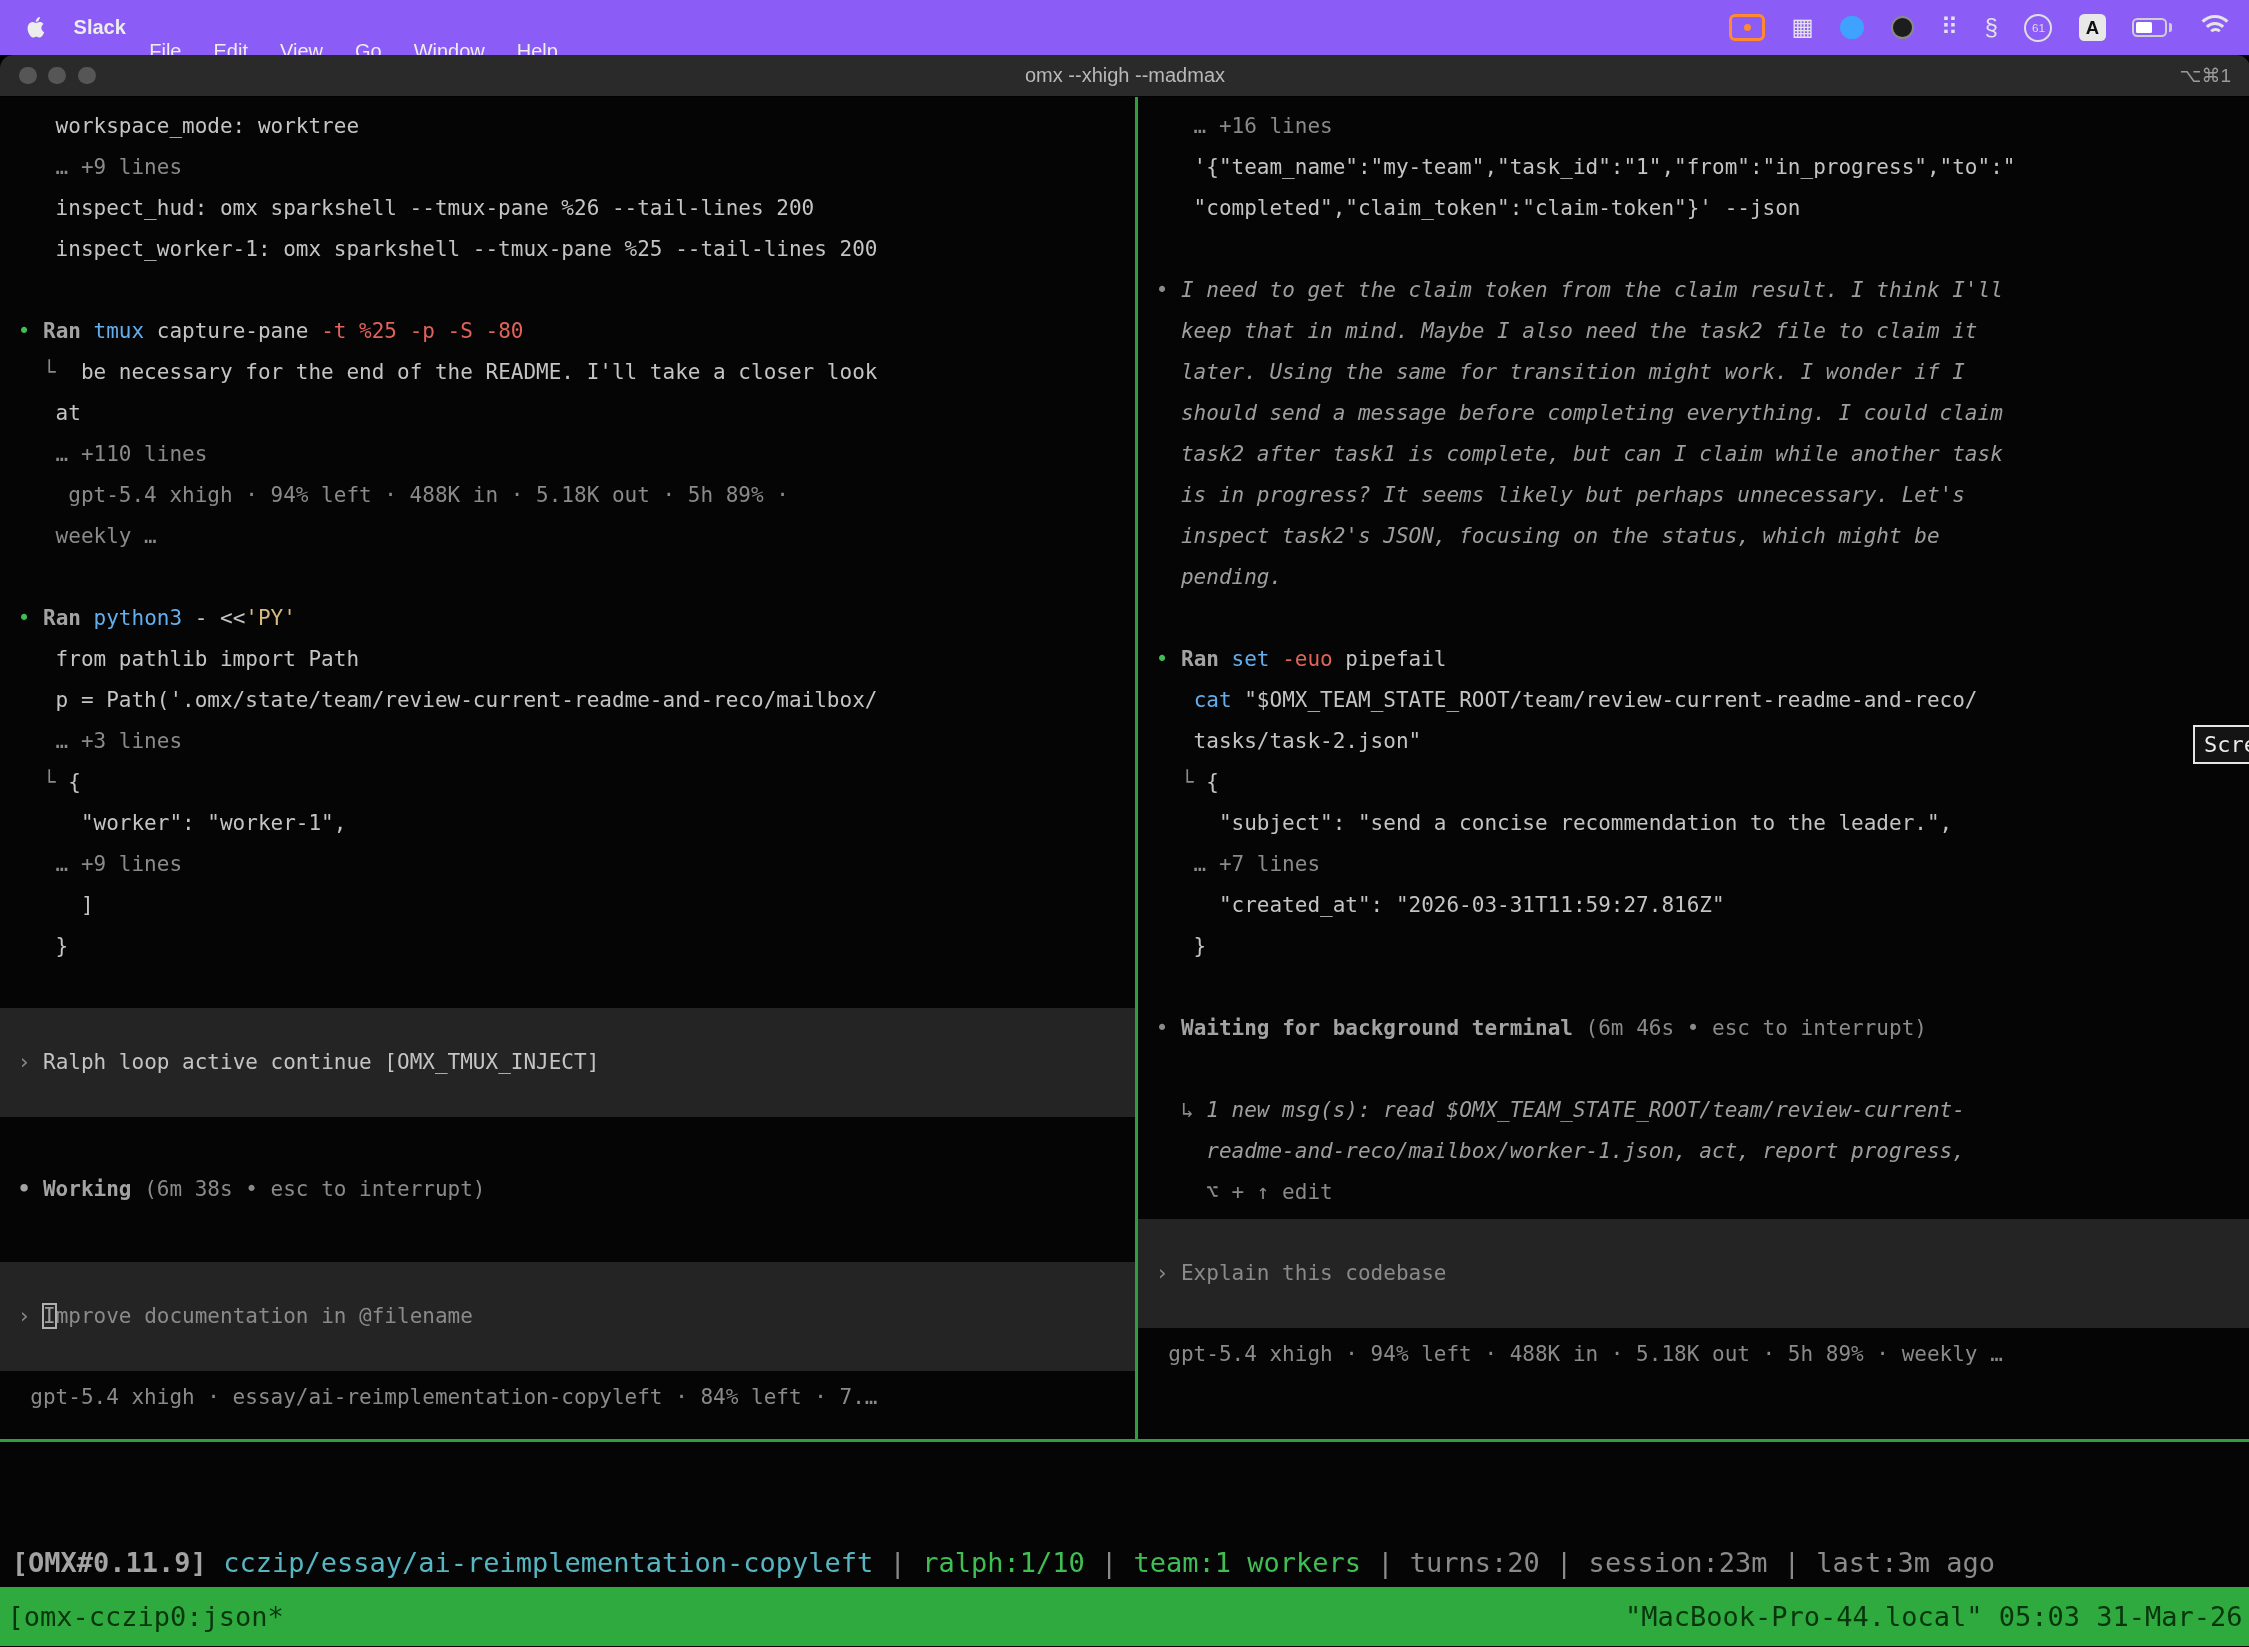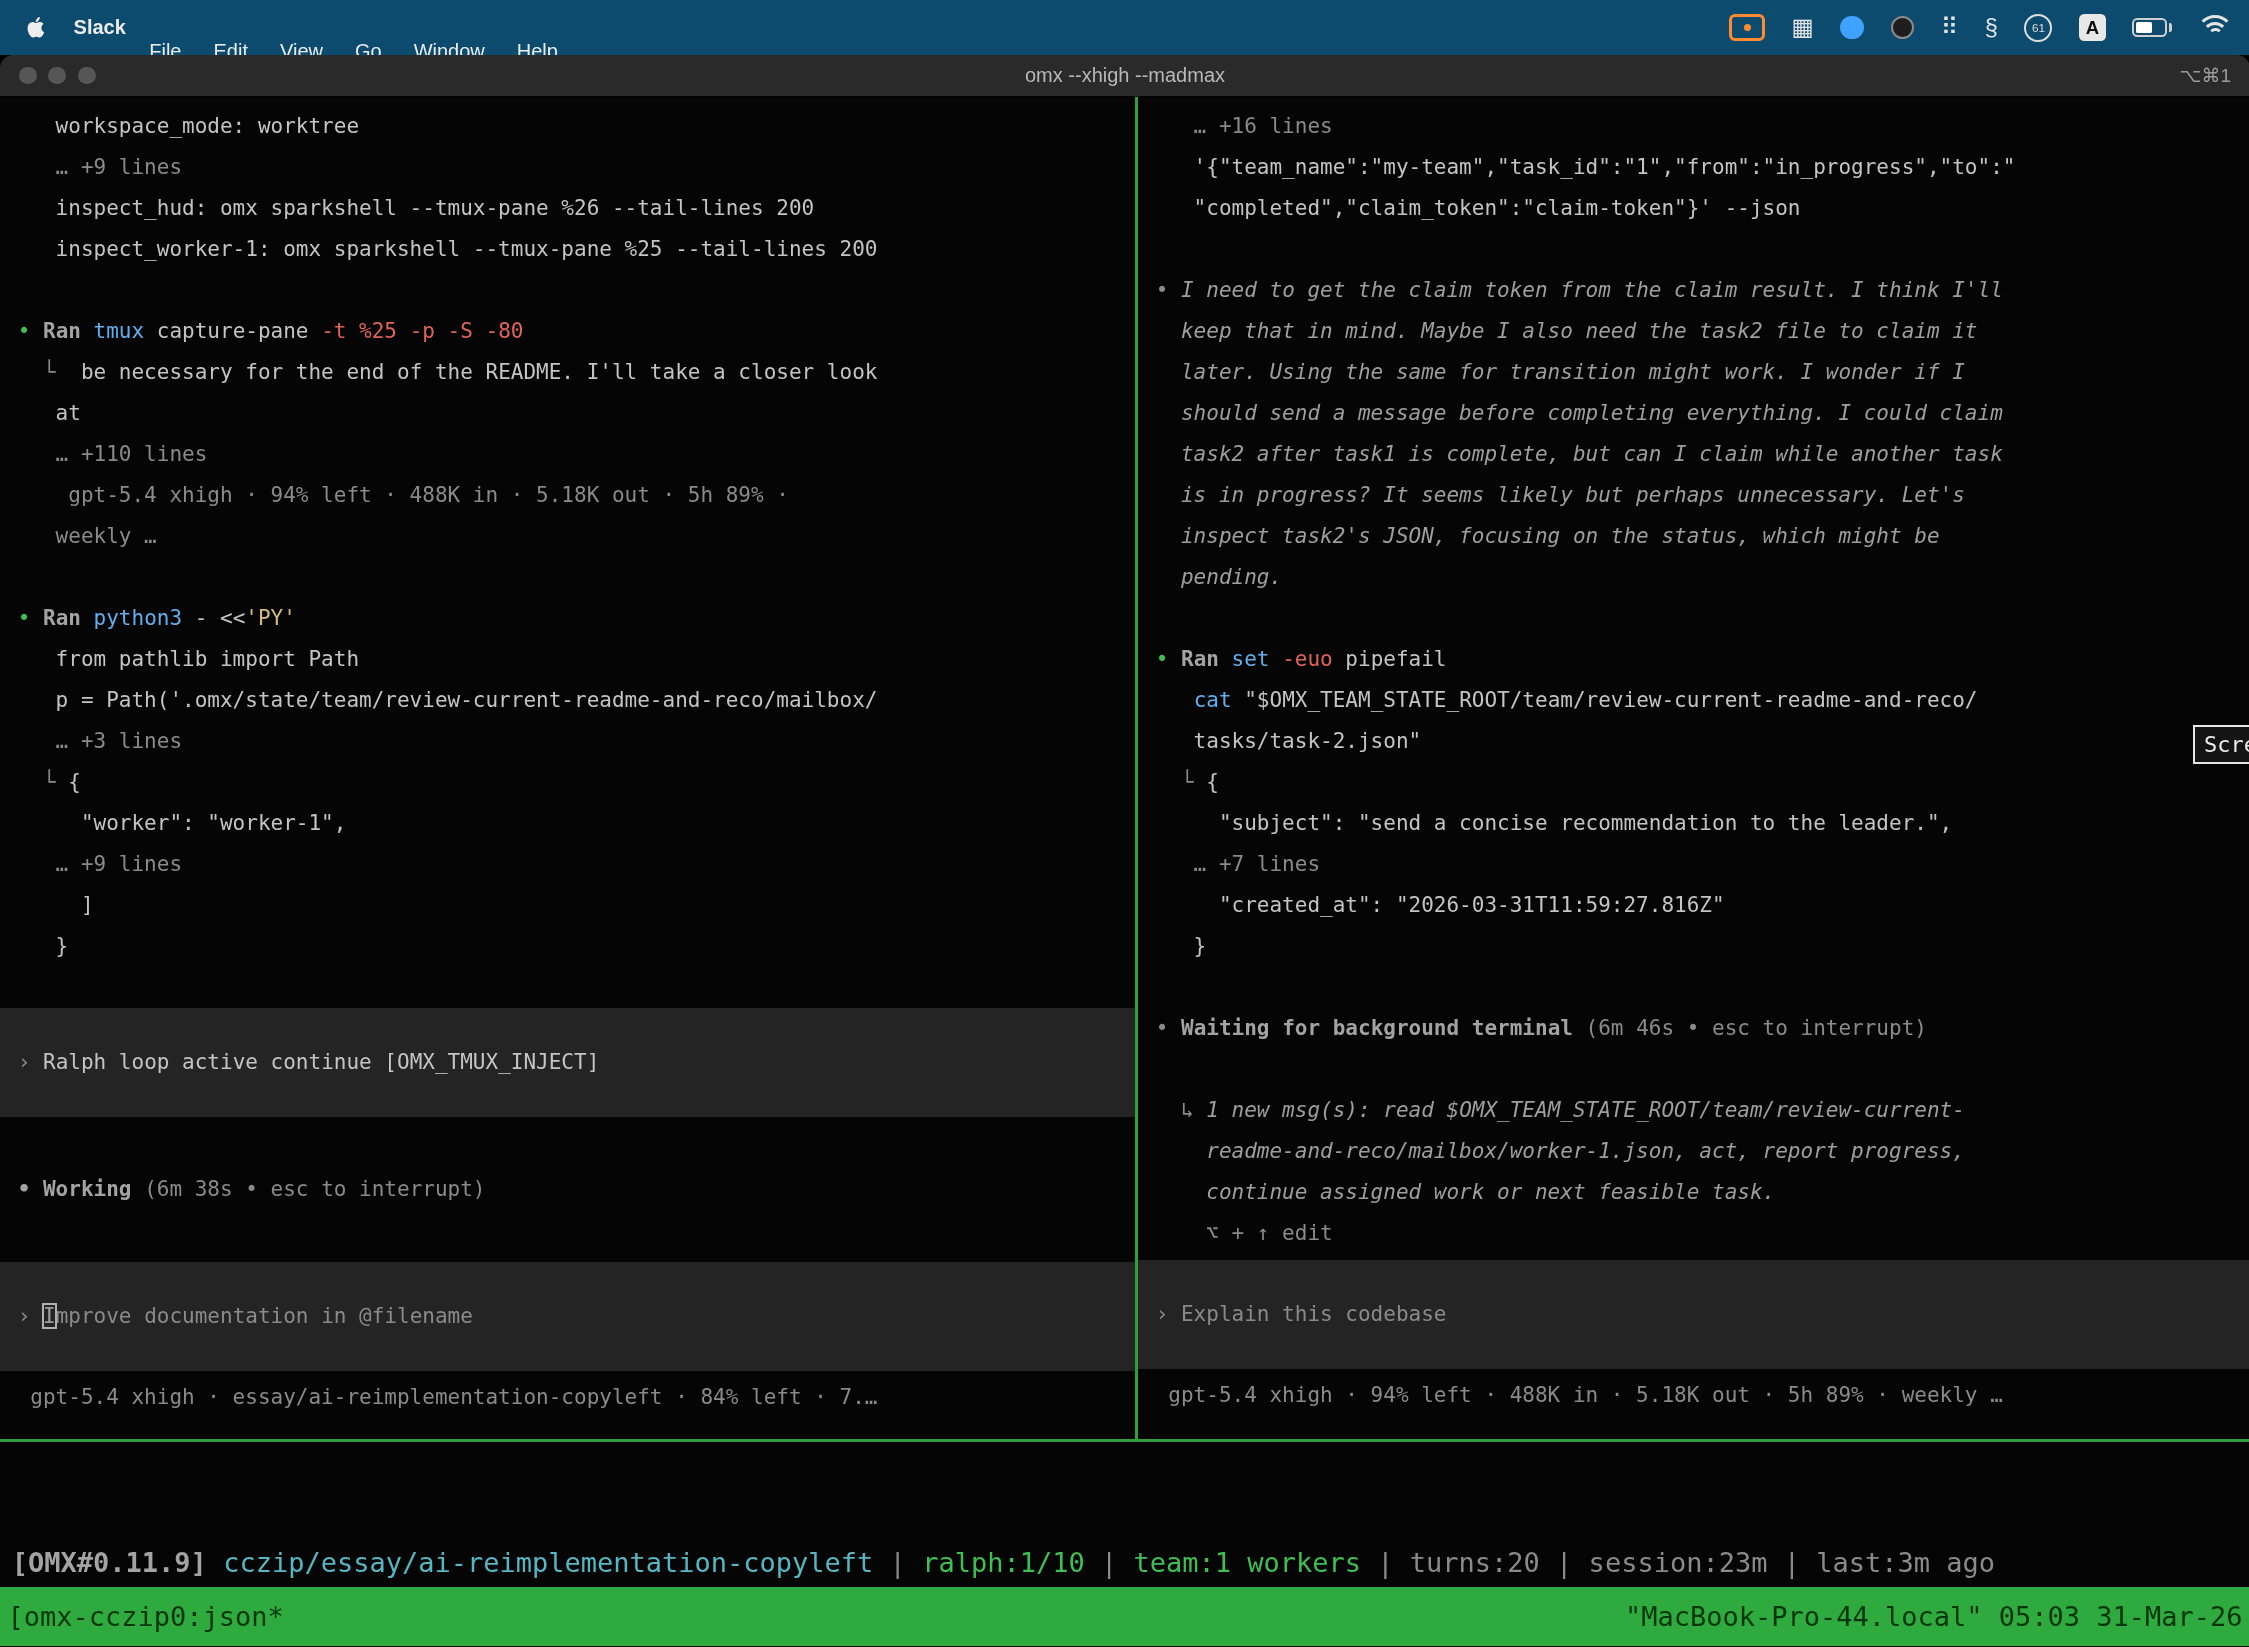--- a/index.html
+++ b/index.html
@@ -1,20 +1,20 @@
 <!DOCTYPE html>
 <html style="font-size:11.8px"><head>
 <meta charset="utf-8">
 <style>
   html,body{margin:0;padding:0;background:#000;}
   body{width:2250px;height:1648px;position:relative;overflow:hidden;
        font-family:"DejaVu Sans Mono",monospace;}
 
   
-  .menubar{position:absolute;top:0;left:0;right:0;height:55px;background:#0c4a6e;
+  .menubar{position:absolute;top:0;left:0;right:0;height:55px;background:#8b5cf6;
     display:flex;align-items:center;justify-content:space-between;
     font-family:"Liberation Sans","DejaVu Sans",sans-serif;font-size:20px;color:#ededed;}
   .mb-left{display:flex;align-items:center;padding-left:22px;}
   .mb-left .apple{width:26.6px;height:26.6px;margin-right:25px;display:inline-flex;}
   .mb-app{font-weight:bold;margin-right:7.4px;}
   .mb-item{padding:0 16px;margin-top:48px;}
   .mb-right{display:flex;align-items:center;gap:26.6px;padding-right:19px;}
   .ic{display:inline-flex;align-items:center;justify-content:center;color:#e4e4e4;}
   .rec{width:29.5px;height:20.7px;border:3px solid #ff8a30;border-radius:5.9px;position:relative;}
   .rec i{position:absolute;left:50%;top:50%;width:7.4px;height:7.4px;margin:-3.7px 0 0 -3.7px;
@@ -183,21 +183,20 @@
         <div class="line"><span class="seg-dim">  └ </span><span class="seg-fg">{</span></div>
         <div class="line"><span class="seg-fg">     "subject": "send a concise recommendation to the leader.",</span></div>
         <div class="line"><span class="seg-dim">   … +7 lines</span></div>
         <div class="line"><span class="seg-fg">     "created_at": "2026-03-31T11:59:27.816Z"</span></div>
         <div class="line"><span class="seg-fg">   }</span></div>
         <div class="line"></div>
         <div class="line"><span class="seg-dim">• </span><span class="seg-wb">Waiting for background terminal </span><span class="seg-dim">(6m 46s • esc to interrupt)</span></div>
         <div class="line"></div>
         <div class="line"><span class="seg-dim">  ↳ </span><span class="seg-it">1 new msg(s): read $OMX_TEAM_STATE_ROOT/team/review-current-</span></div>
         <div class="line"><span class="seg-it">    readme-and-reco/mailbox/worker-1.json, act, report progress,</span></div>
-        <div class="line"><span class="seg-it">    continue assigned work or next feasible task.</span></div>
         <div class="line"><span class="seg-dim">    ⌥ + ↑ edit</span></div>
         <div style="height: 5.9px;"></div>
         <div class="band"><span class="seg-dim">› Explain this codebase</span></div>
         <div style="height: 5.9px;"></div>
         <div class="line"><span class="seg-dim"> gpt-5.4 xhigh · 94% left · 488K in · 5.18K out · 5h 89% · weekly …</span></div>
       </div>
   </div>
 
   <div class="hdiv"></div>
 

